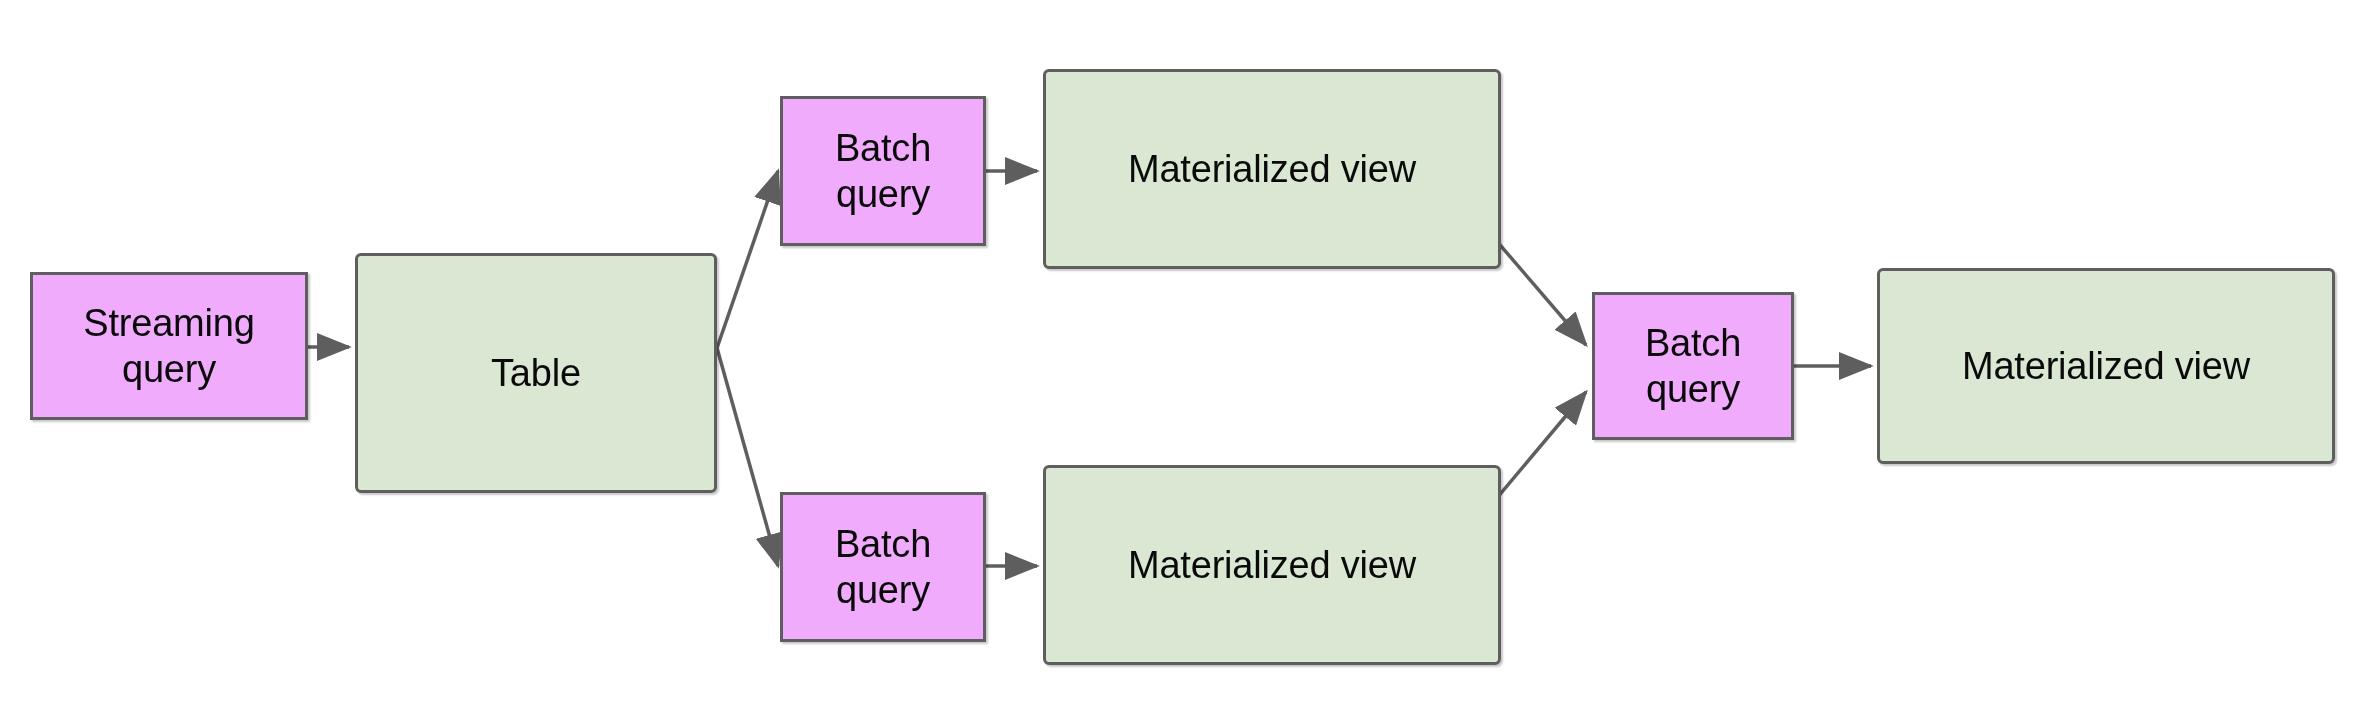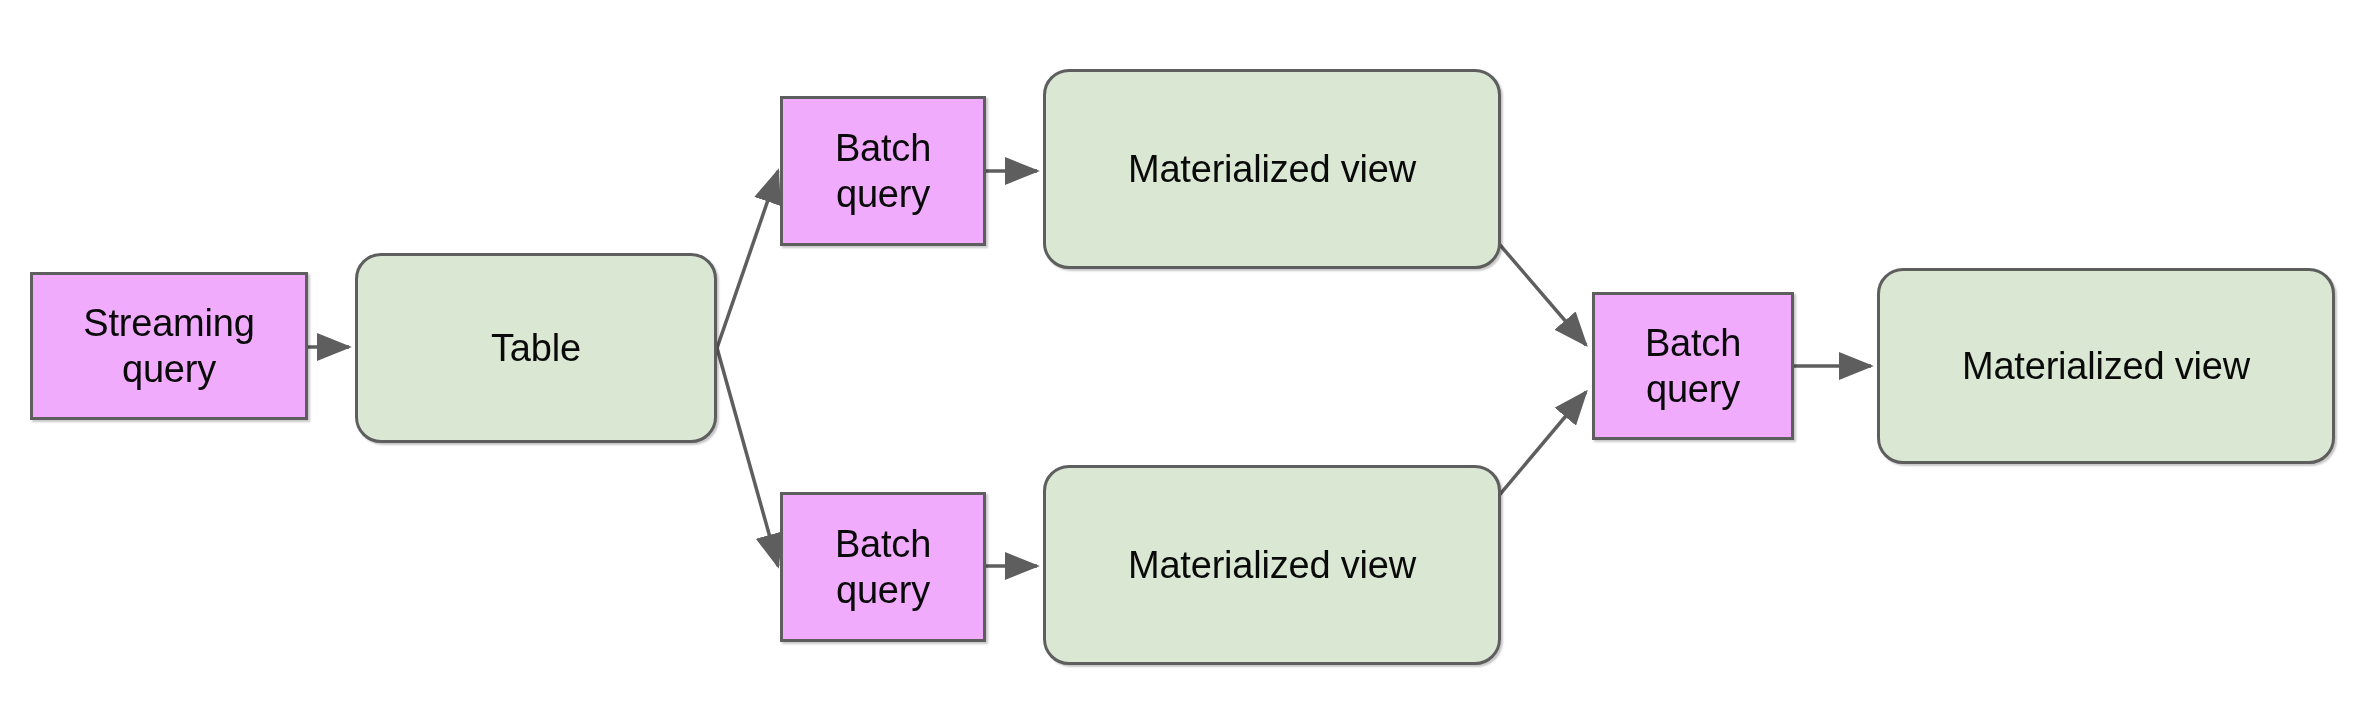--- a/index.html
+++ b/index.html
@@ -37,21 +37,21 @@
     letter-spacing: -0.2px;
     border: 3px solid #5e5e5e;
     box-shadow: 2px 2px 2px rgba(0,0,0,0.22);
   }
   .node.process {
     background: #f0abfc;
     border-radius: 0;
   }
   .node.store {
     background: #DAE8D3;
-    border-radius: 26px;
+    border-radius: 6px;
     justify-content: center;
   }
   .node span {
     display: block;
     width: 100%;
     white-space: pre-line;
     pointer-events: none;
   }
 </style>
 </head>
@@ -75,21 +75,21 @@
         <path d="M 1470 530 L 1586 392" fill="none" stroke="#5E5E5E" stroke-width="3.5" stroke-linecap="butt" marker-end="url(#arrowhead)"></path>
         <path d="M 1794 366 L 1871 366" fill="none" stroke="#5E5E5E" stroke-width="3.5" stroke-linecap="butt" marker-end="url(#arrowhead)"></path>
       </g>
   </svg>
 
   <div id="nodes-layer">
       <div class="node process" style="left: 30px; top: 272px; width: 278px; height: 148px;">
         <span>Streaming
 query</span>
       </div>
-      <div class="node store" style="left: 355px; top: 253px; width: 362px; height: 190px;">
+      <div class="node store" style="left: 355px; top: 253px; width: 362px; height: 240px;">
         <span>Table</span>
       </div>
       <div class="node process" style="left: 780px; top: 96px; width: 206px; height: 150px;">
         <span>Batch
 query</span>
       </div>
       <div class="node store" style="left: 1043px; top: 69px; width: 458px; height: 200px;">
         <span>Materialized view</span>
       </div>
       <div class="node process" style="left: 780px; top: 492px; width: 206px; height: 150px;">

